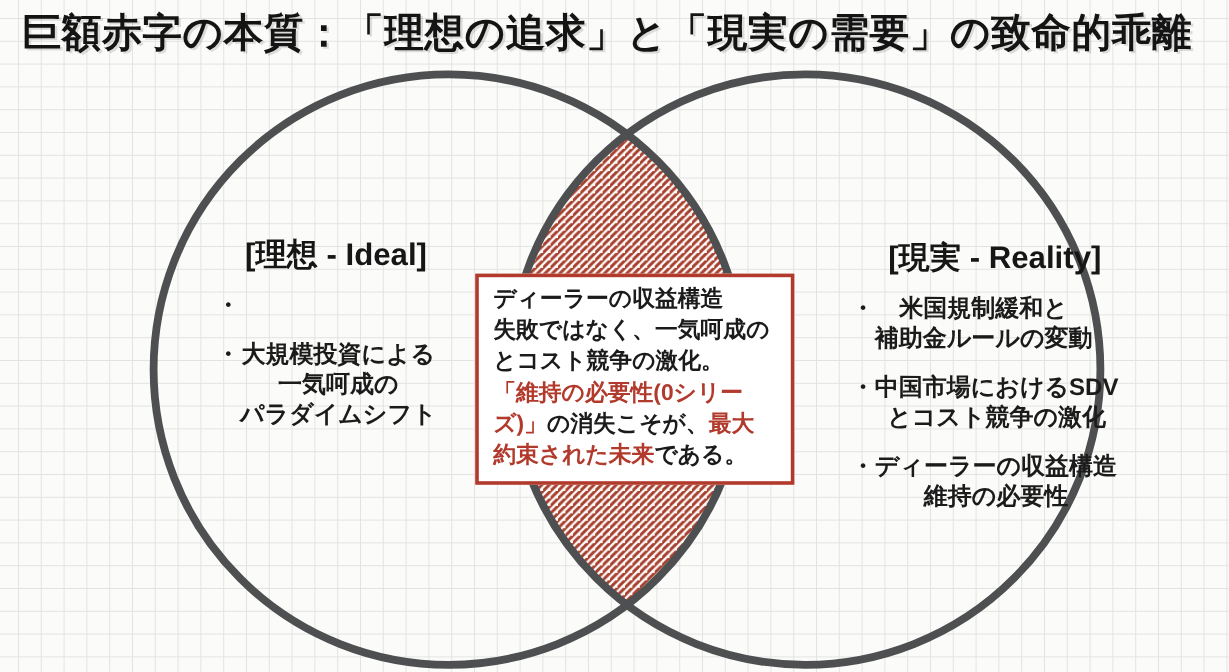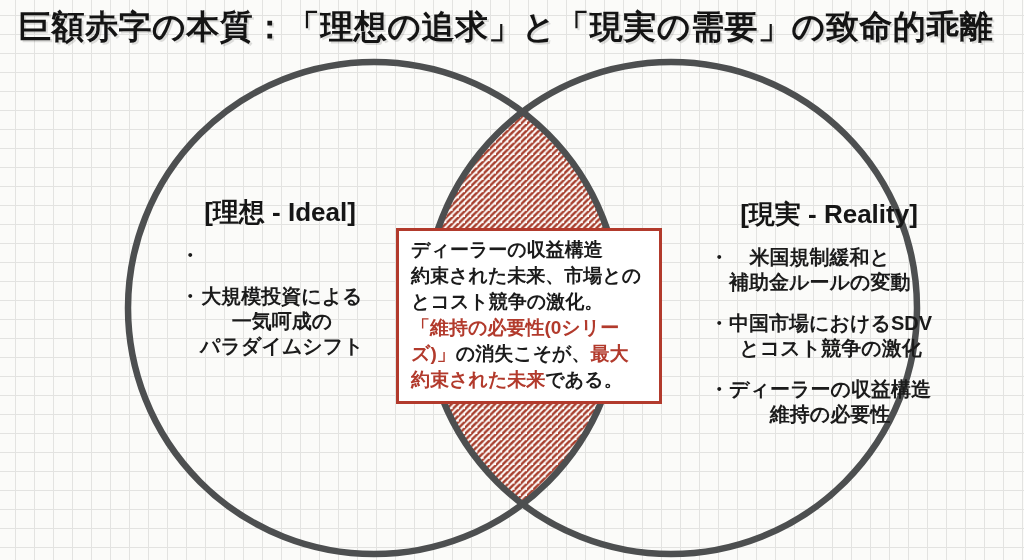--- a/index.html
+++ b/index.html
@@ -109,20 +109,20 @@
         <div class="vitem">
           <span class="marker">・</span>
           <span class="itext">ディーラーの収益構造
 維持の必要性</span>
         </div>
       </div>
   </div>
 
   <div class="center-box" id="center-box">
       <div class="boxline"><span class="ink">ディーラーの収益構造</span></div>
-      <div class="boxline"><span class="ink">約束された未来、市場との</span></div>
+      <div class="boxline"><span class="ink">失敗ではなく、一気呵成の</span></div>
       <div class="boxline"><span class="ink">とコスト競争の激化。</span></div>
       <div class="boxline"><span class="accent">「維持の必要性(0シリー</span></div>
       <div class="boxline"><span class="accent">ズ)」</span><span class="ink">の消失こそが、</span><span class="accent">最大</span></div>
       <div class="boxline"><span class="accent">約束された未来</span><span class="ink">である。</span></div>
     </div>
 
 </div>
 
 </body></html>

